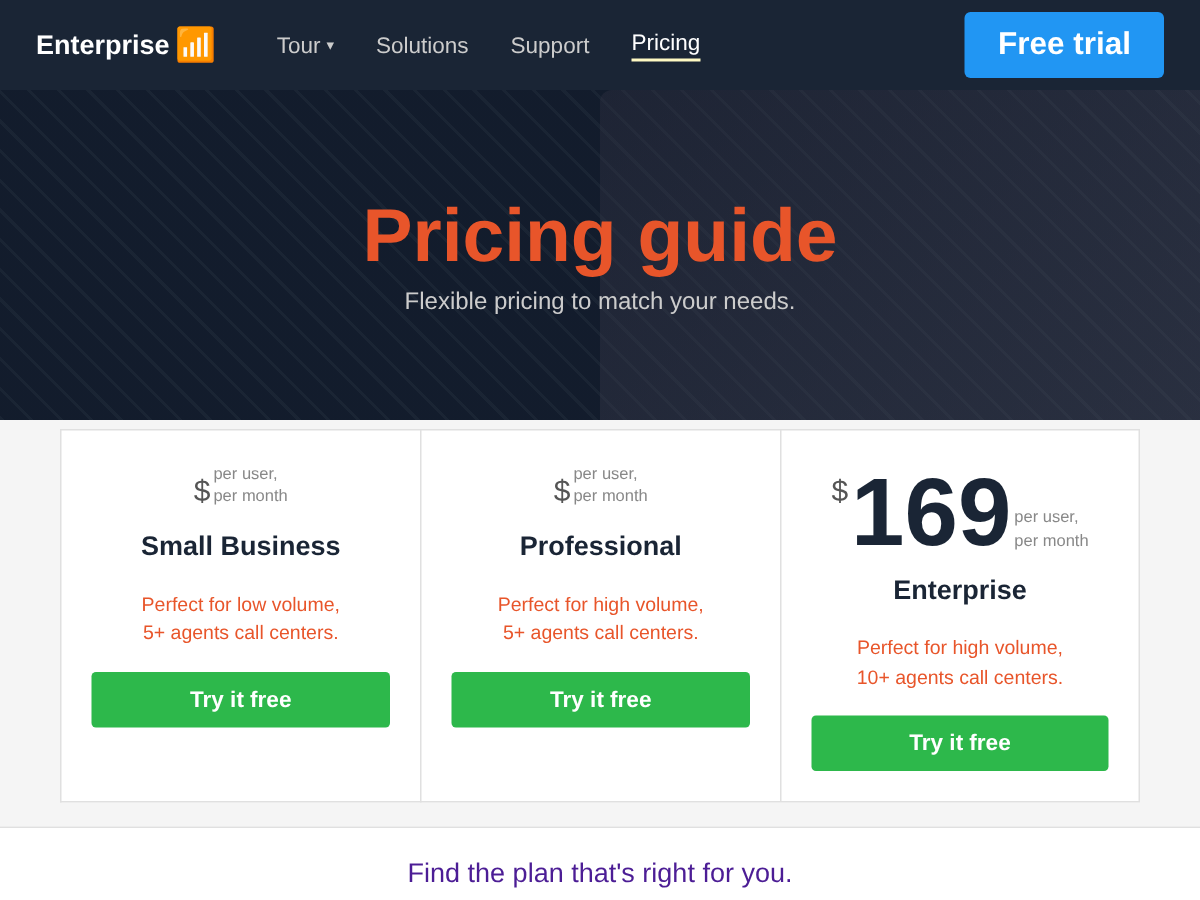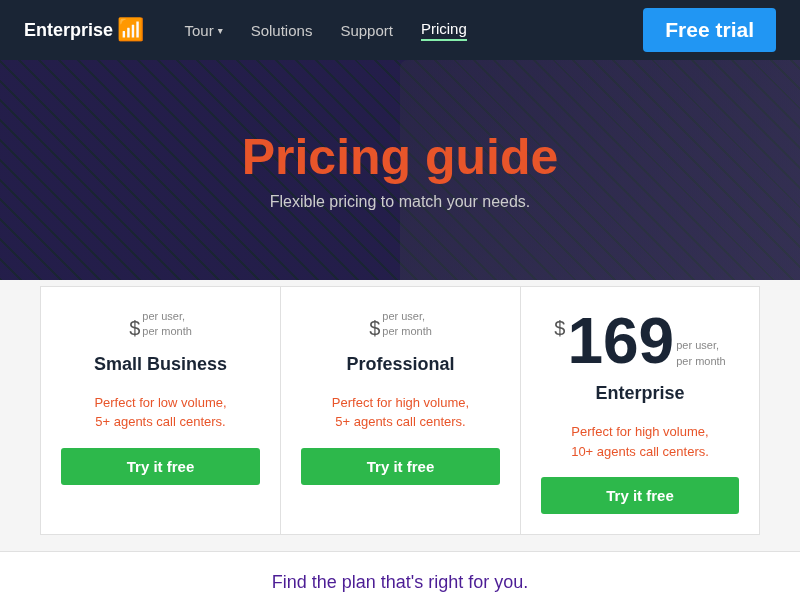--- a/index.html
+++ b/index.html
@@ -35,21 +35,21 @@
       flex: 1;
     }
     .nav-link {
       color: #ccc;
       text-decoration: none;
       font-size: 15px;
       cursor: pointer;
     }
     .nav-link.active {
       color: white;
-      border-bottom: 2px solid #86efac;
+      border-bottom: 2px solid #fef9c3;
       padding-bottom: 2px;
     }
     .nav-link-tour {
       display: flex;
       align-items: center;
       gap: 4px;
     }
     .chevron { font-size: 10px; }
     .free-trial-btn {
       background: #2196f3;
@@ -59,21 +59,21 @@
       border-radius: 4px;
       font-size: 21px;
       font-weight: 600;
       cursor: pointer;
     }
 
     
     .hero {
       position: relative;
       height: 220px;
-      background: #4c1d95;
+      background: #0f172a;
       overflow: hidden;
       display: flex;
       flex-direction: column;
       align-items: center;
       justify-content: center;
     }
     .hero-bg {
       position: absolute;
       inset: 0;
       background: linear-gradient(rgba(20,30,45,0.72), rgba(20,30,45,0.72)),

